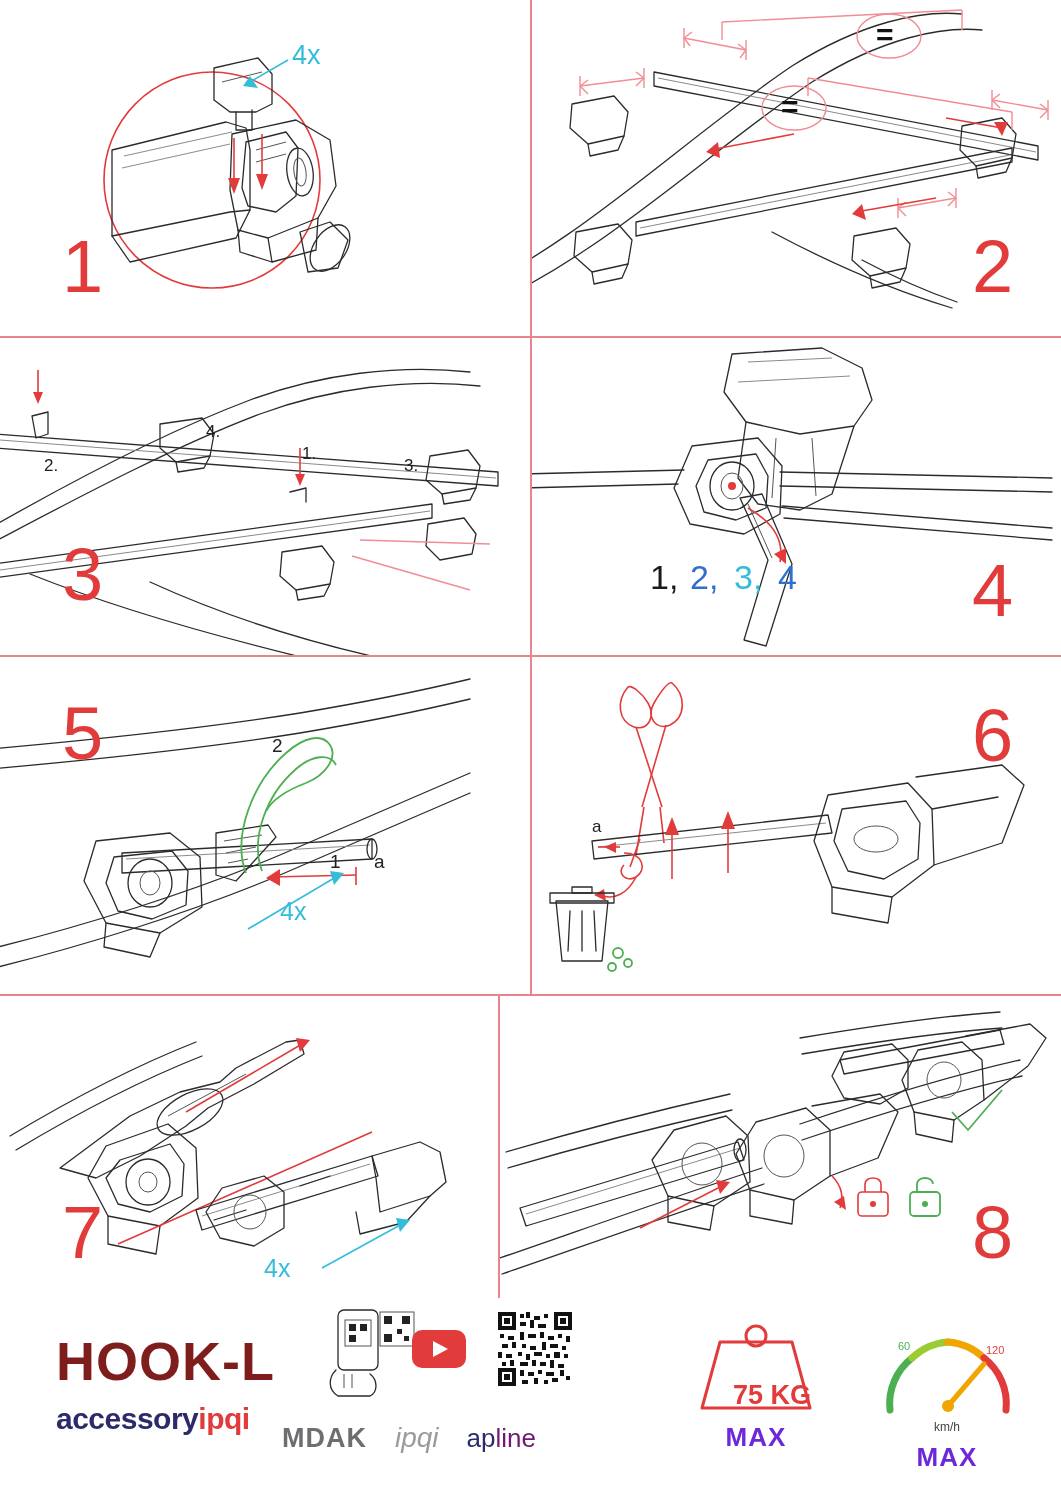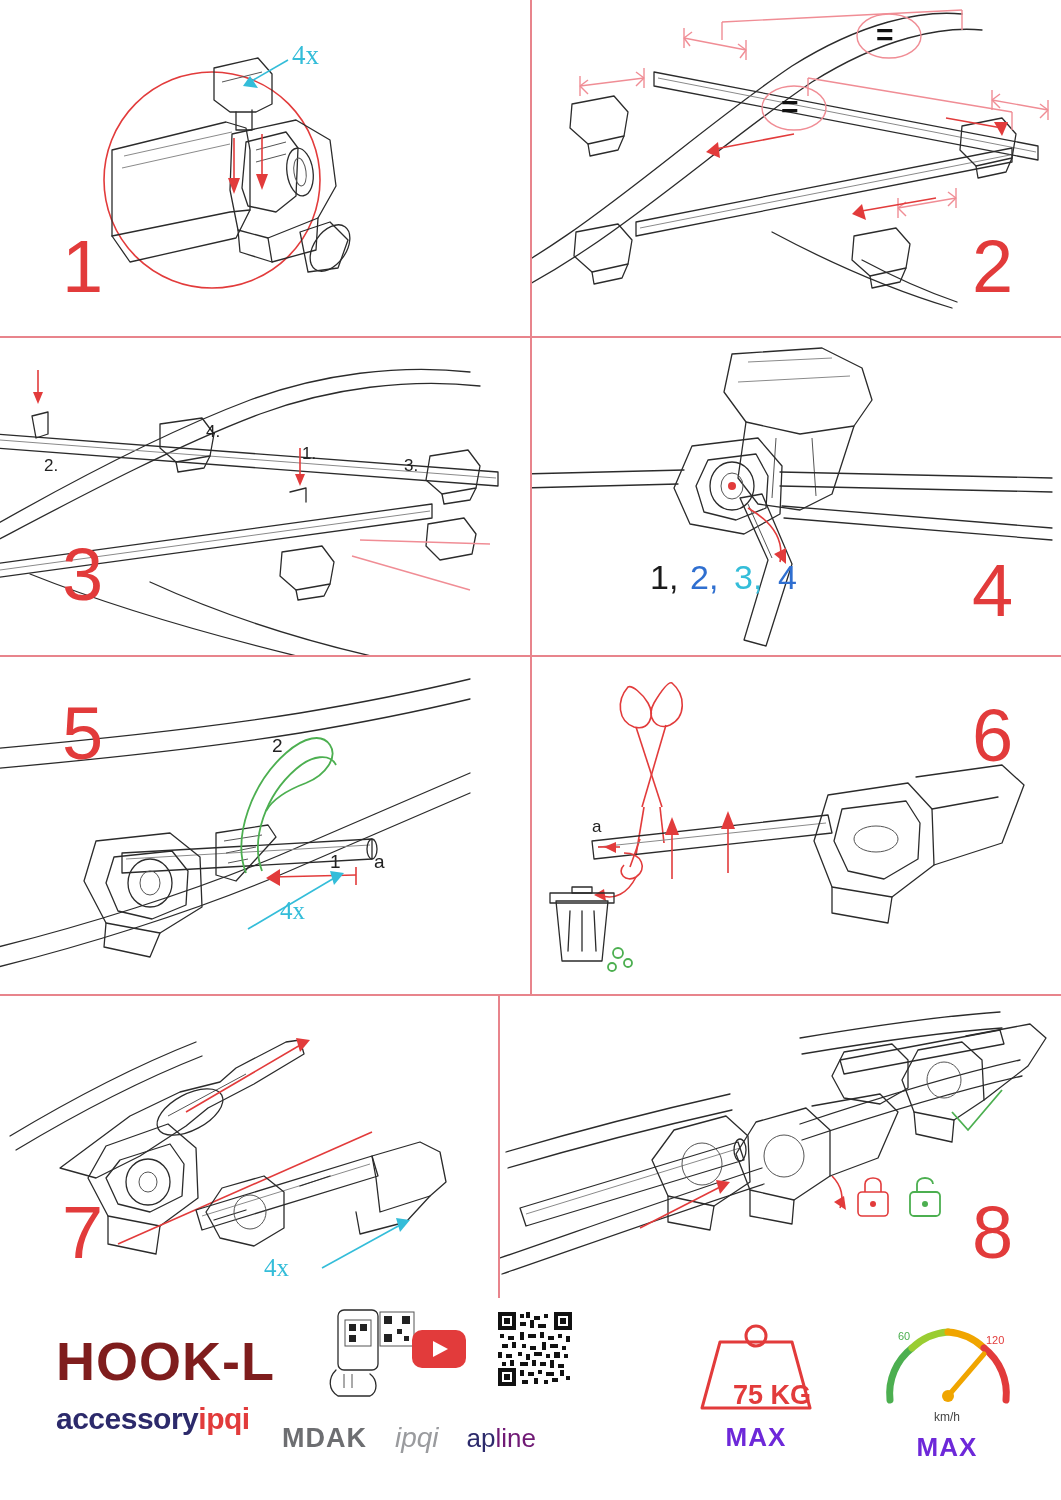--- a/index.html
+++ b/index.html
@@ -2,21 +2,21 @@
 <html><head>
 <meta charset="utf-8">
 <style>
   html,body{margin:0;padding:0;background:#ffffff;}
   body{width:1061px;height:1500px;font-family:"Liberation Sans",sans-serif;color:#1a1a1a;position:relative;overflow:hidden;}
   .sheet{position:absolute;inset:0;}
   .panel{position:absolute;overflow:hidden;}
   .hrule{position:absolute;left:0;width:1061px;height:2px;background:#e8848c;}
   .vrule{position:absolute;width:2px;background:#e8848c;}
   .stepnum{position:absolute;font-family:"Liberation Sans",sans-serif;font-weight:400;color:#e23b3b;font-size:74px;line-height:1;letter-spacing:-2px;}
-  .cyan-txt{position:absolute;color:#34bdd9;font-size:25px;font-family:Liberation Serif, serif;}
+  .cyan-txt{position:absolute;color:#34bdd9;font-size:25px;font-family:Liberation Sans, sans-serif;}
   .blue-num{position:absolute;font-size:34px;}
   .lbl{position:absolute;font-size:17px;color:#222;}
   svg{display:block;overflow:visible;}
   .ln{fill:none;stroke:#2b2b2b;stroke-width:1.3;stroke-linejoin:round;stroke-linecap:round;}
   .ln-thin{fill:none;stroke:#555;stroke-width:1;}
   .ln-lt{fill:none;stroke:#8a8a8a;stroke-width:1;}
   .rd{fill:none;stroke:#e23b3b;stroke-width:1.6;}
   .rd-f{fill:#e23b3b;stroke:none;}
   .pk{fill:none;stroke:#f08d95;stroke-width:1.4;}
   .cy{fill:none;stroke:#34bdd9;stroke-width:1.6;}
@@ -29,21 +29,21 @@
   .brand-sub{margin-top:14px;font-size:30px;font-weight:700;letter-spacing:-0.5px;}
   .brand-sub .a{color:#2c2a6b;}
   .brand-sub .b{color:#e23b3b;}
   .logos{position:absolute;left:282px;top:124px;display:flex;align-items:baseline;gap:28px;}
   .logo-mdak{font-size:27px;font-weight:700;color:#6d6e71;letter-spacing:1px;text-align:center;}
   .logo-ipqi{font-size:28px;color:#9a9b9e;font-style:italic;}
   .logo-apline{font-size:26px;color:#2c2a6b;}
   .logo-apline .li{color:#701a75;}
   .weight-wrap{position:absolute;left:686px;top:22px;text-align:center;width:140px;}
   .max-lbl{font-size:26px;font-weight:700;color:#6d28d9;letter-spacing:1px;margin-top:4px;}
-  .speed-wrap{position:absolute;left:872px;top:16px;text-align:center;width:150px;}
+  .speed-wrap{position:absolute;left:872px;top:26px;text-align:center;width:150px;}
   .kg-txt{position:absolute;left:16px;top:60px;width:140px;text-align:center;font-size:27px;font-weight:700;color:#e23b3b;}
   .kmh{position:absolute;left:0;top:96px;width:150px;text-align:center;font-size:12px;color:#444;}
 </style>
 </head>
 <body>
 
 <div class="sheet">
 
   <div class="hrule" style="top:336px"></div>
   <div class="hrule" style="top:655px"></div>

